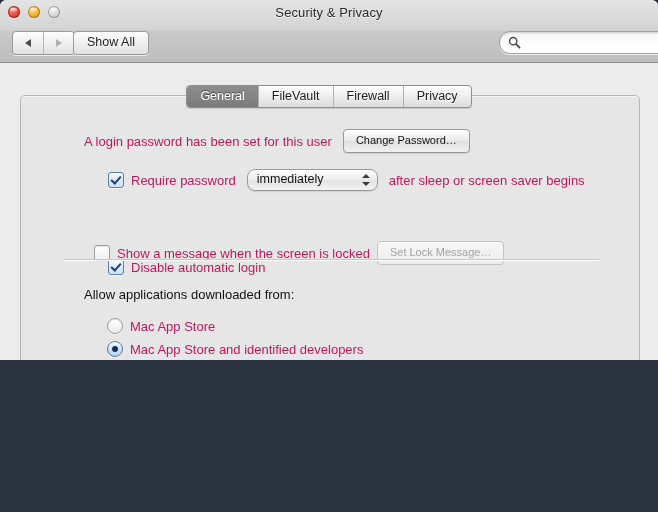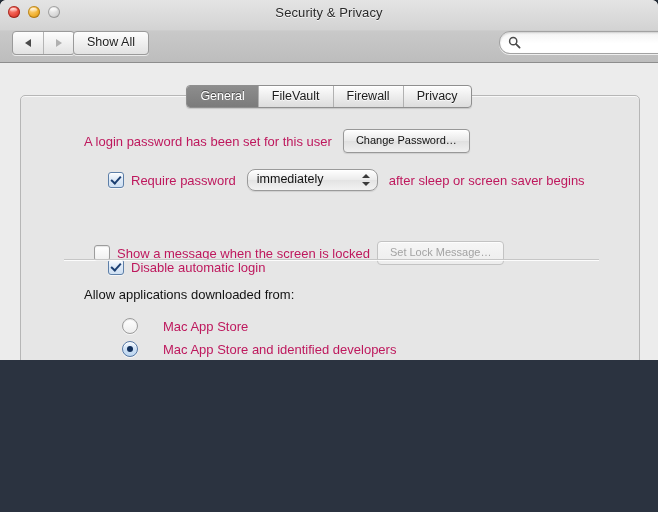--- a/index.html
+++ b/index.html
@@ -360,24 +360,24 @@
   
   .dl-heading {
     position: absolute;
     left: 63px;
     top: 191px;
     font-size: 13px;
     color: #131313;
   }
   .row-radio {
     position: absolute;
-    left: 101px;
+    left: 86px;
     display: flex;
     align-items: center;
-    gap: 25px;
+    gap: 7px;
     justify-content: space-between;
   }
   .row-radio.rr1 { top: 222px; }
   .row-radio.rr2 { top: 245px; }
   .row-radio.rr3 { top: 268px; }
 
   .radio {
     width: 14px; height: 14px;
     border-radius: 50%;
     position: relative;

